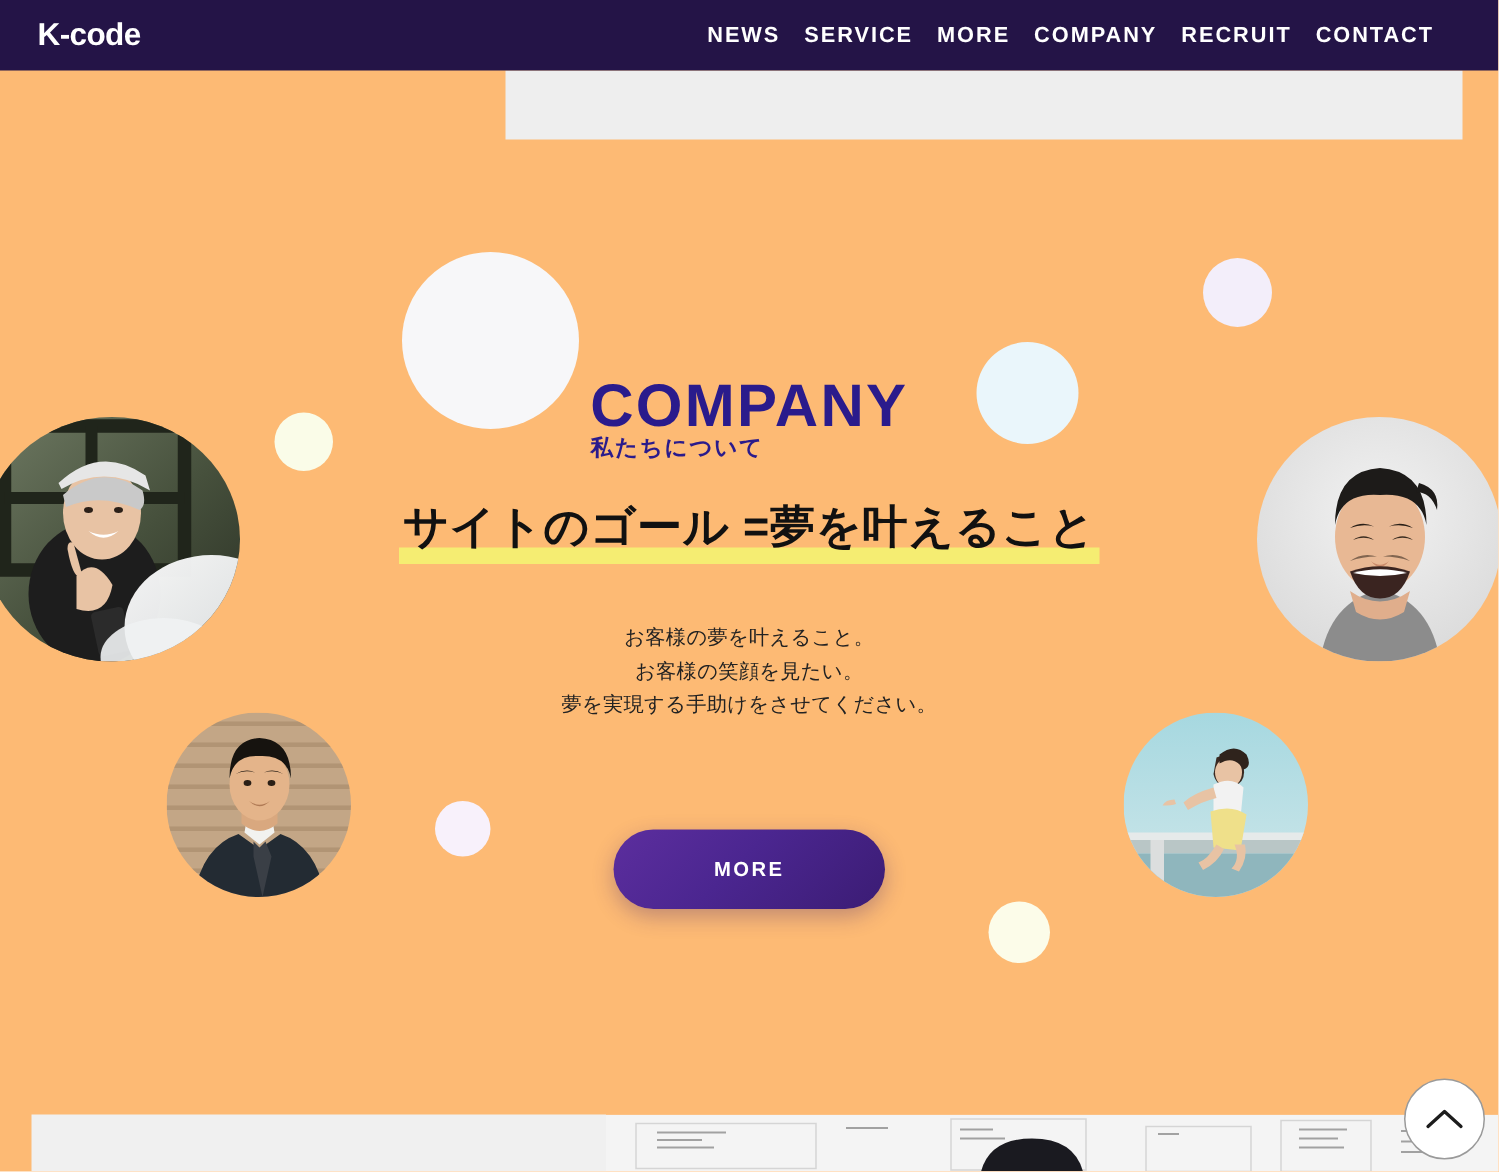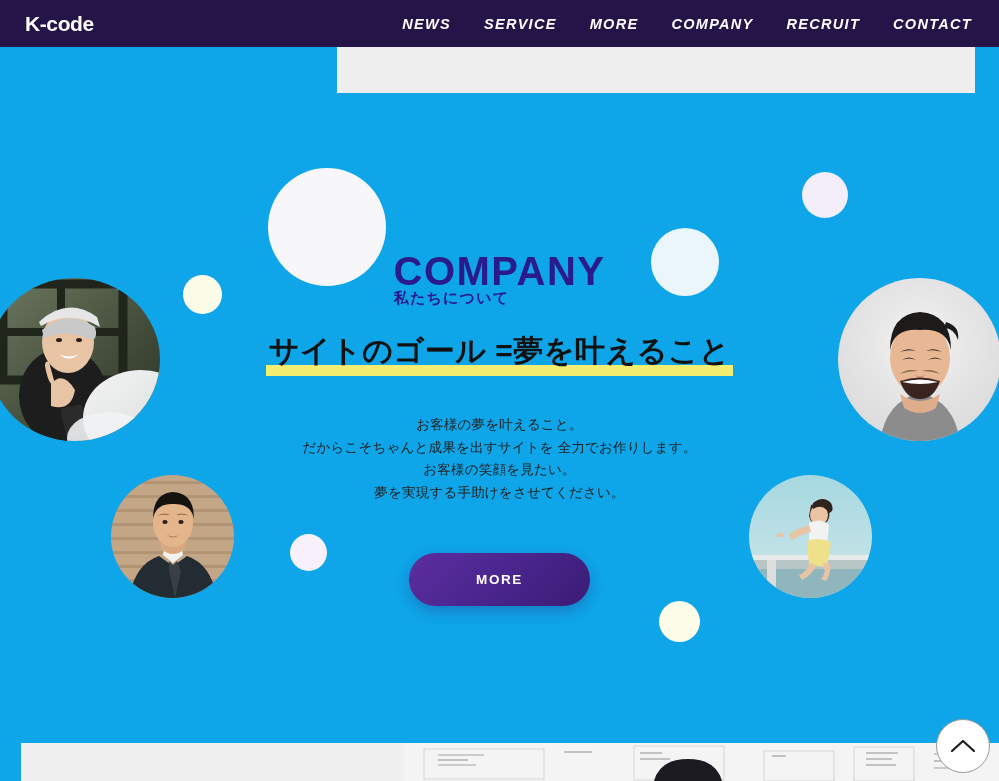--- a/index.html
+++ b/index.html
@@ -1,35 +1,35 @@
 <!DOCTYPE html>
 <html><head>
 <meta charset="utf-8">
 <style>
   * { margin:0; padding:0; box-sizing:border-box; }
   html,body{
     width:999px; height:781px; overflow:hidden;
     background:#ffffff;
     font-family:"Liberation Sans","DejaVu Sans",sans-serif;
   }
-  #page{ position:relative; width:999px; height:781px; overflow:hidden; background:#0ea5e9; }
+  #page{ position:relative; width:999px; height:781px; overflow:hidden; background:#fdba74; }
 
   
   #header{
     position:absolute; top:0; left:0; width:999px; height:47px;
     background:#241447; z-index:60;
     display:flex; align-items:center;
   }
   #logo{
     position:absolute; left:25px; top:50%; transform:translateY(-50%);
     color:#fff; font-size:21px; font-weight:bold; letter-spacing:-0.4px;
   }
   #nav{
-    position:absolute; right:27px; top:50%; transform:translateY(-50%);
-    display:flex; align-items:center; gap:33px;font-style:italic;
+    position:absolute; right:43px; top:50%; transform:translateY(-50%);
+    display:flex; align-items:center; gap:16px;
   }
   .nav-item{
     color:#fff; font-size:14.5px; font-weight:bold; letter-spacing:1.3px;
     text-decoration:none; white-space:nowrap; cursor:pointer;
   }
 
   
   #prev-panel{
     position:absolute; left:337px; top:47px; width:638px; height:46px;
     background:#eeeeee; z-index:5;
@@ -260,21 +260,20 @@
 
     <div id="headline-wrap">
       <span id="headline">
         <span id="headline-underline"></span>
         <span>サイトのゴール =夢を叶えること</span>
       </span>
     </div>
 
     <div id="body-copy">
       <p>お客様の夢を叶えること。</p>
-      <p>だからこそちゃんと成果を出すサイトを 全力でお作りします。</p>
       <p>お客様の笑顔を見たい。</p>
       <p>夢を実現する手助けをさせてください。</p>
     </div>
   </div>
 
   <button id="more-button">MORE</button>
 
   <div id="next-panel-left"></div>
   <div id="next-photo">
     <svg viewBox="0 0 595 38" preserveAspectRatio="xMidYMin slice">

